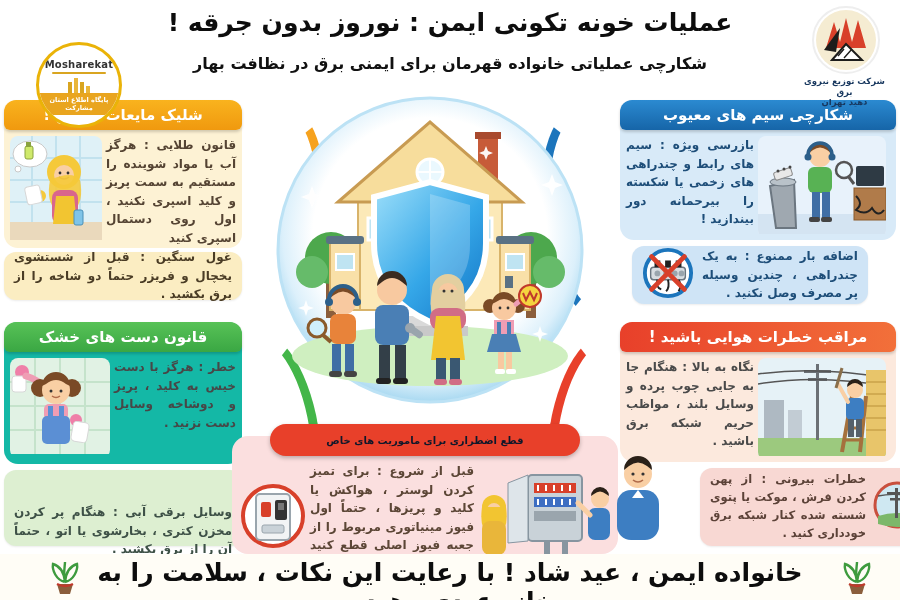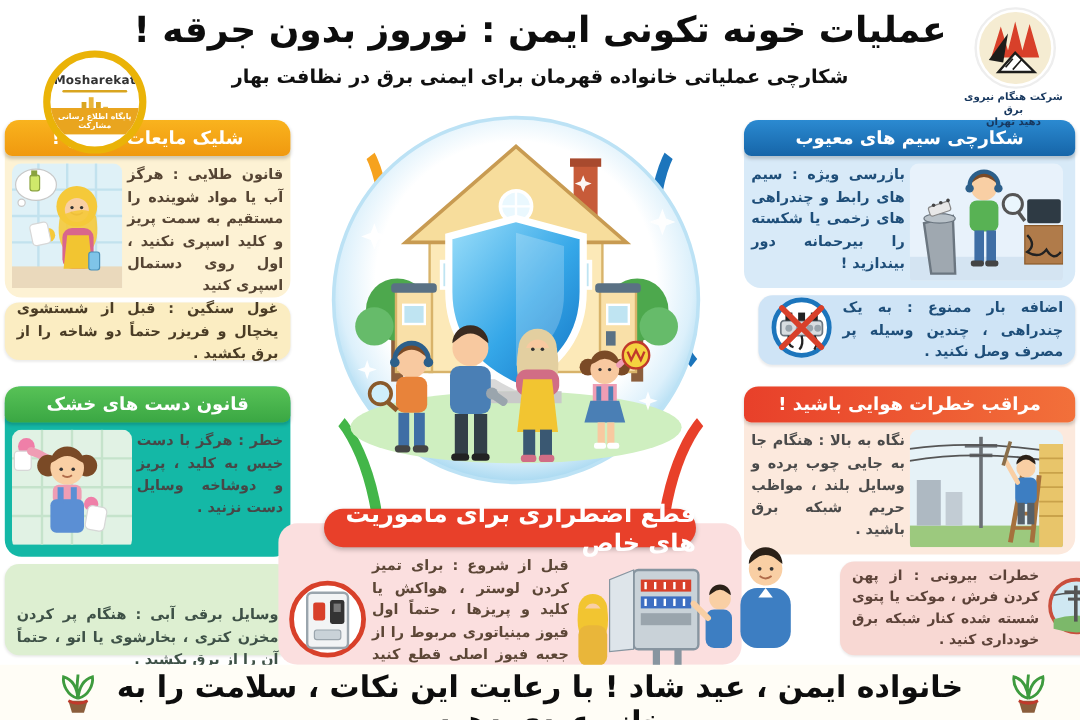--- a/index.html
+++ b/index.html
@@ -2,26 +2,26 @@
 <html><head>
 <meta charset="utf-8">
 <style>
   * { box-sizing: border-box; margin: 0; padding: 0; }
   html,body { width:900px; height:600px; }
   body { font-family:"DejaVu Sans", sans-serif; background:#fff; overflow:hidden; }
   #poster { position:relative; width:900px; height:600px; background:#fff; overflow:hidden; }
 
   
   .title { position:absolute; top:8px; left:105px; right:105px; text-align:center;
-           font-size:30px; font-weight:bold; color:#0d0d0d; direction:rtl; letter-spacing:-1.5px; z-index:6; }
+           font-size:25px; font-weight:bold; color:#0d0d0d; direction:rtl; letter-spacing:-1.5px; z-index:6; }
   .subtitle { position:absolute; top:54px; left:150px; right:150px; text-align:center;
            font-size:16px; font-weight:bold; color:#111; direction:rtl; z-index:6; }
 
   .logo-left { position:absolute; left:36px; top:42px; width:86px; height:86px; background:#fff;
-           border:6px solid #eab308; border-radius:50%; z-index:7; overflow:hidden; text-align:center; }
+           border:3px solid #eab308; border-radius:50%; z-index:7; overflow:hidden; text-align:center; }
   .logo-left .lname { margin-top:14px; font-size:10px; font-weight:bold; color:#333; letter-spacing:.2px; }
   .logo-left .lrule { width:54px; height:2px; background:#d9a520; margin:2px auto; border-radius:2px; }
   .logo-left .lbanner { position:absolute; left:-4px; right:-4px; bottom:10px; background:#e9a51f;
            color:#fff; font-size:6.5px; font-weight:bold; padding:3px 0; direction:rtl; }
   .logo-right { position:absolute; right:20px; top:6px; width:68px; height:68px; background:#fff;
            border:2px solid #eee; border-radius:50%; z-index:7; overflow:hidden; }
   .logo-right-caption { position:absolute; right:8px; top:76px; width:95px; text-align:center;
            font-size:8.5px; font-weight:bold; color:#17375e; direction:rtl; line-height:1.25; z-index:7; }
 
   
@@ -53,36 +53,36 @@
   #card-dry { left:4px; top:322px; width:238px; height:142px; background:#14b8a6; }
   #card-dry .card-header { background:linear-gradient(#58c257,#3aa743); }
   #card-dry .body-text { color:#474747; width:122px; }
   #strip-water { left:4px; top:470px; width:238px; height:76px; background:#ddefd1; }
   #strip-water .body-text { color:#3e5147;margin-top:46px; }
 
   
   #card-wires { left:620px; top:100px; width:276px; height:140px; background:#d8eaf8; }
   #card-wires .card-header { background:linear-gradient(#2b8ad1,#1665a8); }
   #card-wires .body-text { color:#1e4e79; width:128px; }
-  #strip-overload { left:632px; top:246px; width:264px; height:58px; background:#cfe4f6; gap:8px; }
+  #strip-overload { left:632px; top:246px; width:236px; height:58px; background:#cfe4f6; gap:8px; }
   #strip-overload .body-text { color:#1e4e79; }
 
   #card-aerial { left:620px; top:322px; width:276px; height:140px; background:#fce9dd; }
   #card-aerial .card-header { background:linear-gradient(90deg,#e8402a,#f2703a); }
   #card-aerial .body-text { color:#4a4a4a; width:128px; }
   #strip-outdoor { left:664px; top:468px; width:232px; height:78px; background:#f8d8d3; gap:6px;margin-left:36px; }
   #strip-outdoor .body-text { color:#5c4238; font-size:11.5px; }
   #outdoor-avatar { position:absolute; left:612px; top:452px; z-index:4; }
 
   
   #hero { position:absolute; left:240px; top:90px; width:380px; height:335px; z-index:2; }
   #card-emergency { left:232px; top:436px; width:386px; height:118px; background:#fbdfdf;
            border-radius:16px; z-index:3; }
   #emergency-pill { position:absolute; top:-12px; left:38px; right:38px; height:32px; background:#e8402a;
-           border-radius:16px; color:#ffffff; font-weight:bold; font-size:20px; display:flex;
+           border-radius:16px; color:#0f172a; font-weight:bold; font-size:10px; display:flex;
            align-items:center; justify-content:center; direction:rtl;
            box-shadow:0 2px 4px rgba(0,0,0,.25); }
   #card-emergency .card-body { padding:26px 8px 6px 8px; align-items:center; }
   #card-emergency .body-text { color:#5c4636; flex:1; font-size:12px; }
 
   
   #footer { position:absolute; left:0; top:554px; width:900px; height:46px; background:#fffdf6; z-index:5; }
   #footer-text { position:absolute; left:95px; right:95px; top:4px; text-align:center; font-size:25px;
            font-weight:bold; color:#0d0d0d; direction:rtl; letter-spacing:-1px; }
   .sprout { position:absolute; top:6px; }
@@ -98,34 +98,34 @@
 
   <div class="logo-left">
     <div class="lname">Mosharekat</div>
     <div class="lrule"></div>
     <svg width="30" height="22" viewBox="0 0 30 22">
       <rect x="4" y="6" width="4" height="16" fill="#d9a520"></rect>
       <rect x="10" y="2" width="4" height="20" fill="#e9b63a"></rect>
       <rect x="16" y="6" width="4" height="16" fill="#d9a520"></rect>
       <rect x="22" y="10" width="4" height="12" fill="#e9b63a"></rect>
     </svg>
-    <div class="lbanner">پایگاه اطلاع رسانی مشارکت</div>
+    <div class="lbanner">پایگاه اطلاع استان مشارکت</div>
   </div>
 
   <div class="logo-right">
     <svg width="64" height="64" viewBox="0 0 64 64">
       <circle cx="32" cy="32" r="30" fill="#f5ecd2"></circle>
       <path d="M12 40 L20 14 L26 34 L32 10 L38 34 L44 12 L52 40 Z" fill="#d8402a"></path>
       <path d="M10 42 L26 20 L22 44 Z" fill="#1d1d1b"></path>
       <path d="M18 52 L32 36 L48 52 Z" fill="#fff" stroke="#1d1d1b" stroke-width="2"></path>
       <path d="M24 48 l6 -7 M30 50 l8 -9" stroke="#1d1d1b" stroke-width="1.4" fill="none"></path>
     </svg>
   </div>
   <div class="logo-right-caption">
-    <div>شرکت هنگام نیروی برق</div>
+    <div>شرکت توزیع نیروی برق</div>
     <div>دهید تهران</div>
   </div>
 
   <div class="arc" id="arc-orange"></div>
   <div class="arc" id="arc-green"></div>
   <div class="arc" id="arc-blue"></div>
   <div class="arc" id="arc-red"></div>
 
   <div class="card" id="card-liquid">
     <div class="card-header">شلیک مایعات ممنوع !</div>

